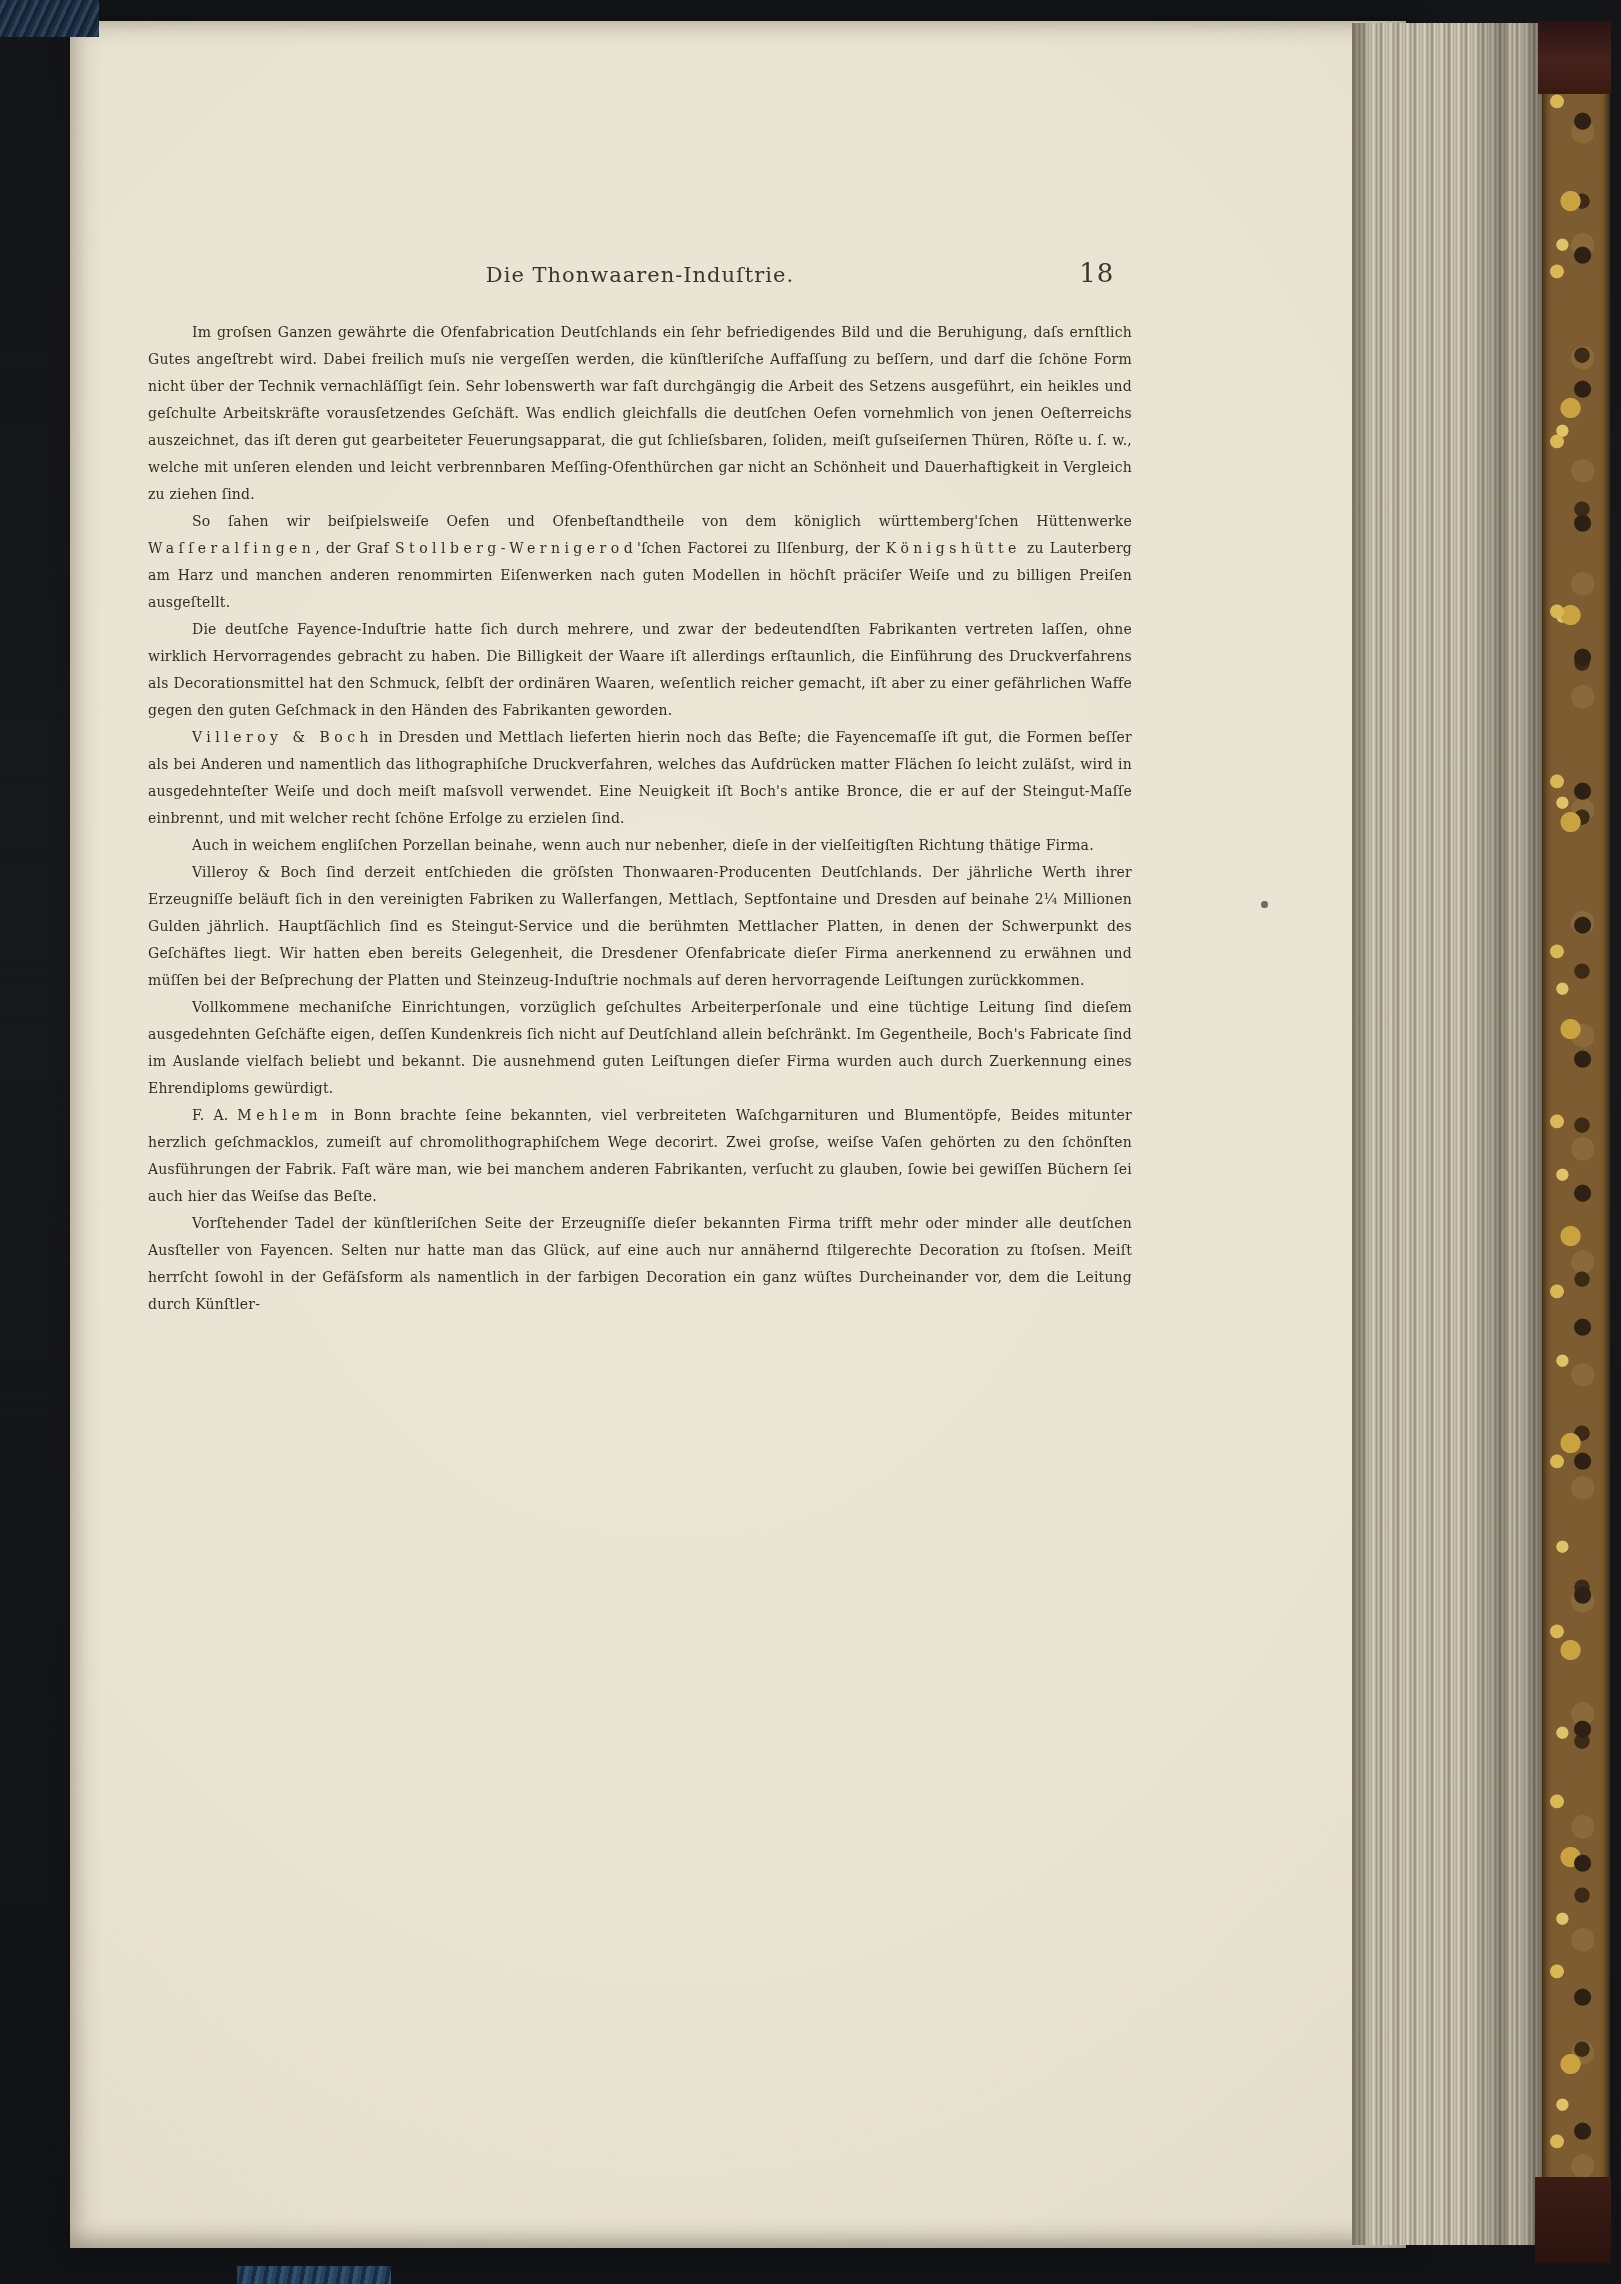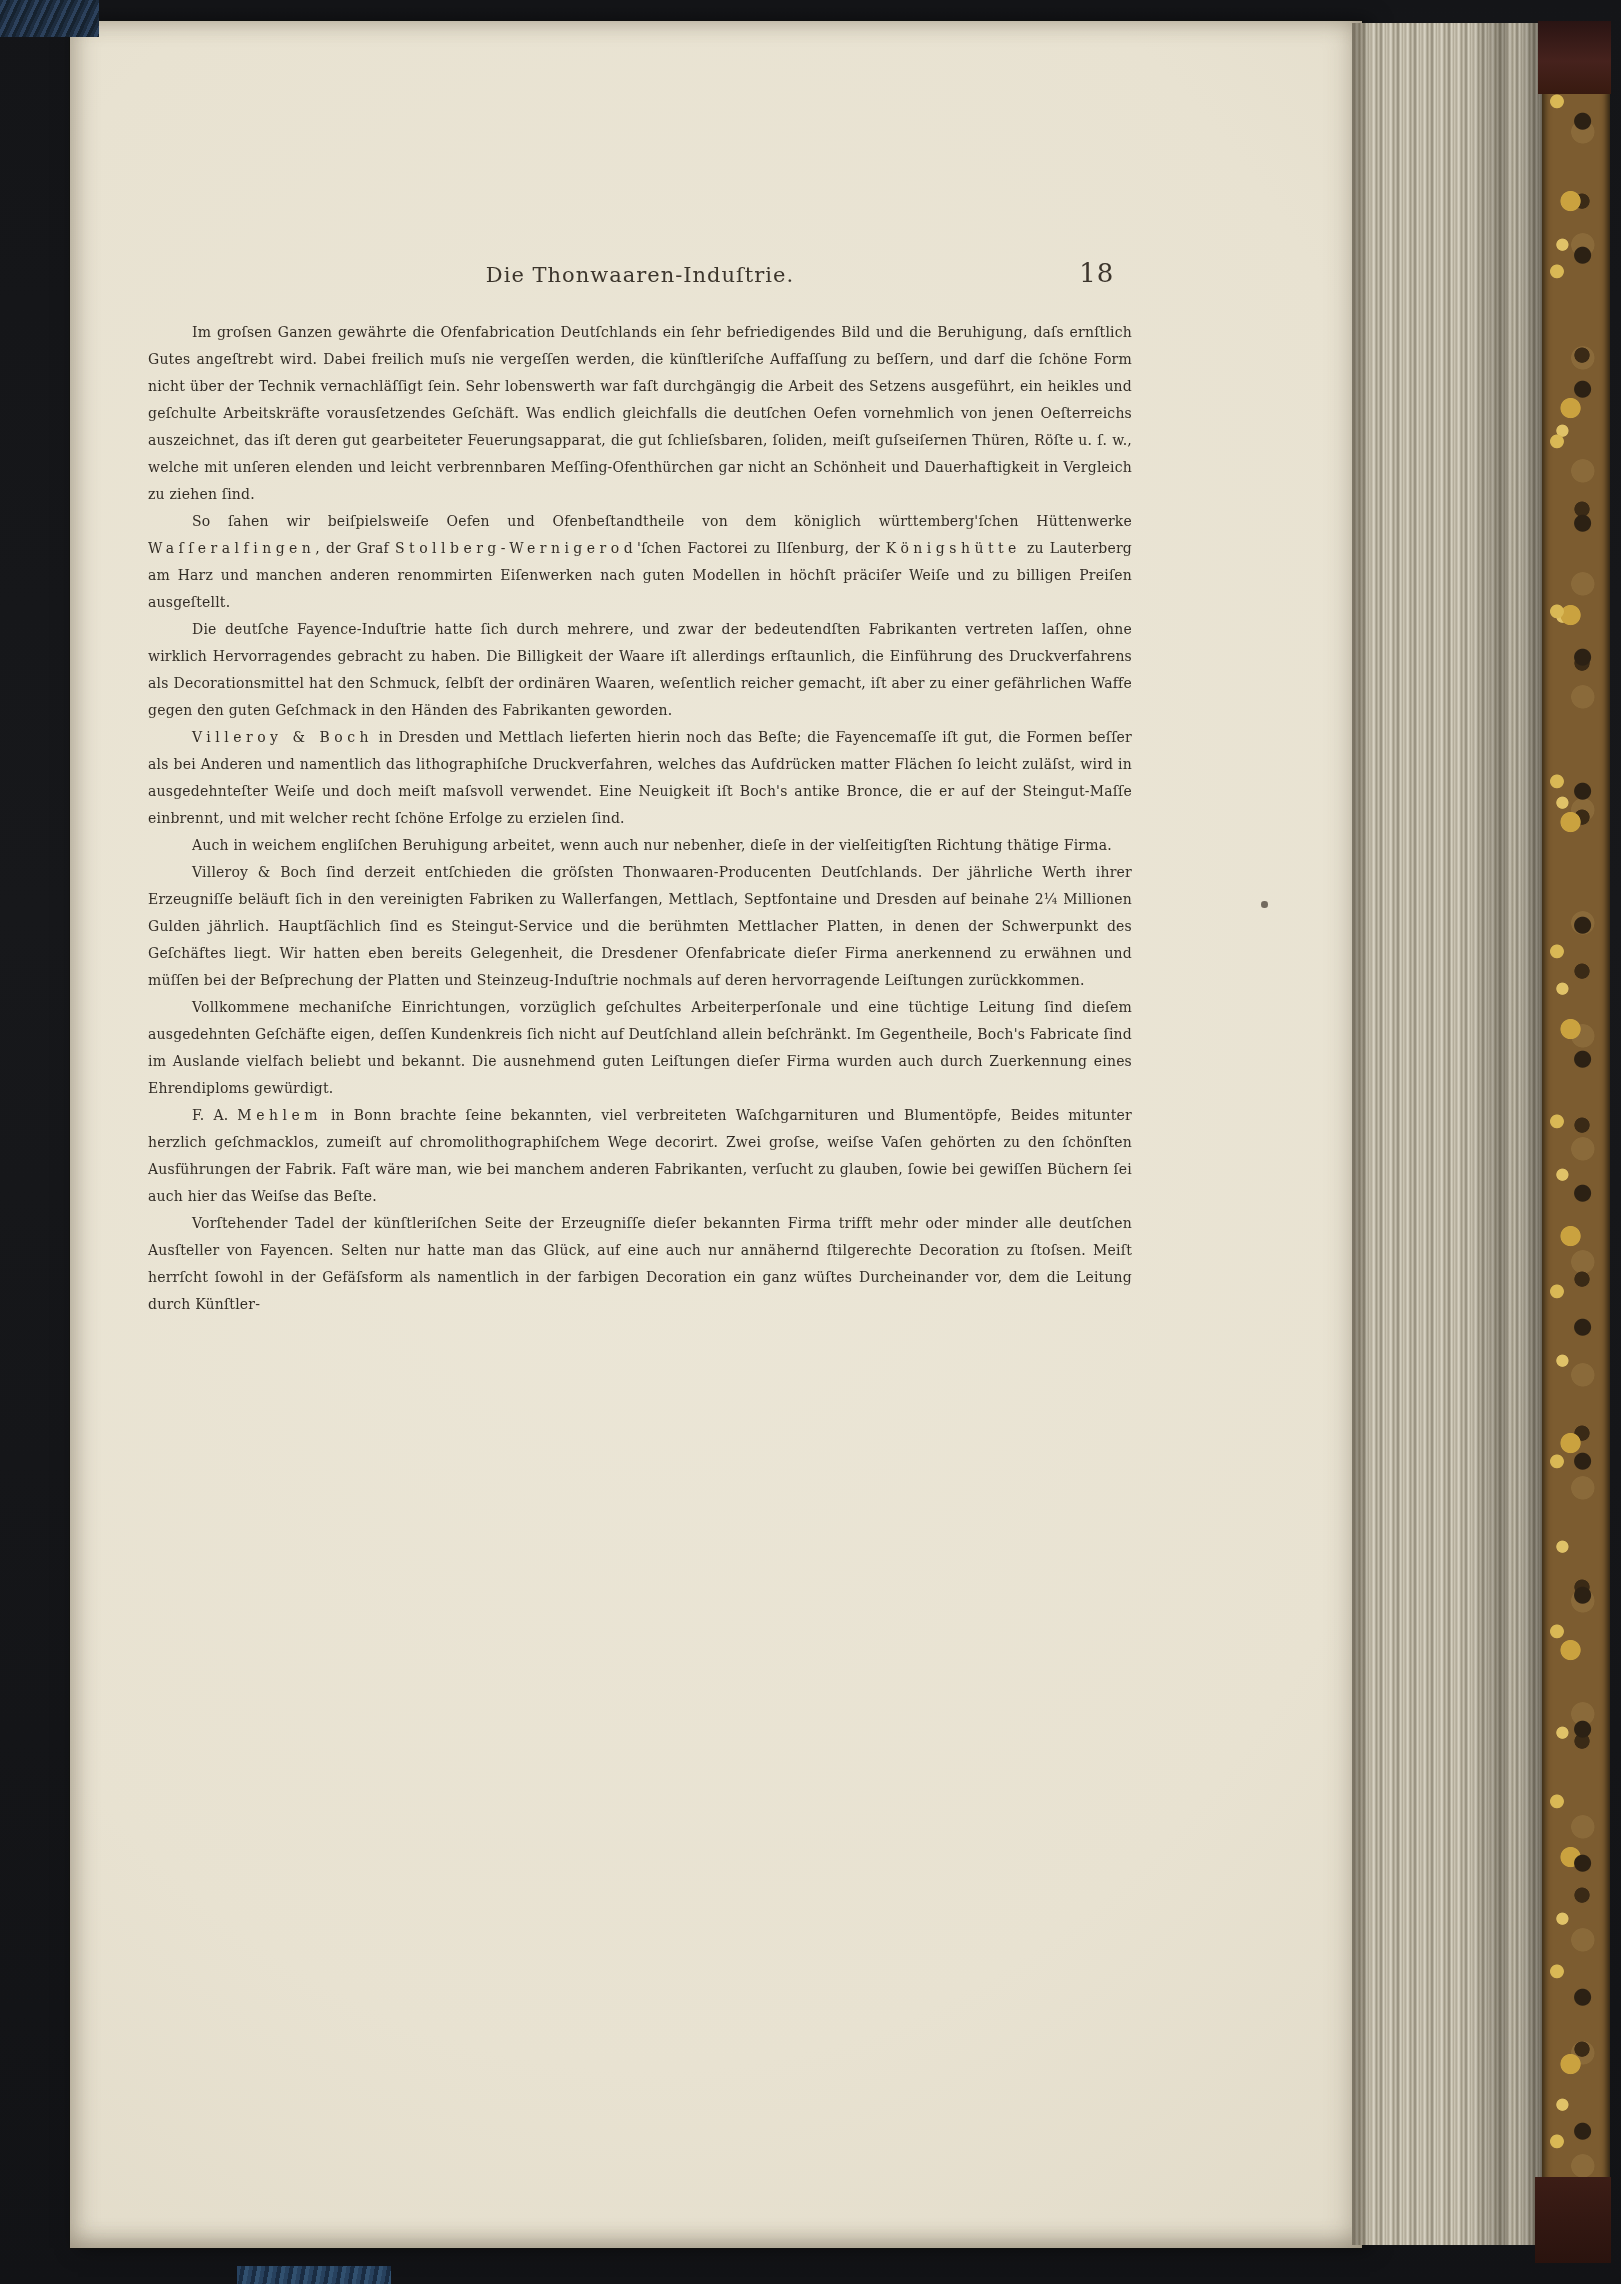--- a/index.html
+++ b/index.html
@@ -27,20 +27,21 @@
     height: 2227px;
     background:
       radial-gradient(130% 100% at 45% 42%, #ece7d8 0%, #e8e2d1 50%, #ded7c4 82%, #cdc5b0 100%);
     box-shadow:
       0 0 0 0.8px rgba(20,18,12,.55),
       inset 9.7px 0 21px rgba(80,70,52,.22),
       inset -13px 0 24px rgba(90,80,60,.28),
       inset 0 -11.3px 19.5px rgba(90,80,60,.18),
       8px 0 19.5px rgba(0,0,0,.5);
     z-index: 2;
+    padding-left: 44px;
   }
 
   
   .header {
     position: absolute;
     top: 237px;
     left: 78px;
     width: 984px;
     height: 36px;
     color: #3c352c;
@@ -178,21 +179,21 @@
     <div class="header">
       <span class="header-title">Die Thonwaaren-Induſtrie.</span>
       <span class="page-number">18</span>
     </div>
 
     <div class="body-text">
         <p class="para"><span>Im groſsen Ganzen gewährte die Ofenfabrication Deutſchlands ein ſehr befriedigendes Bild und die Beruhigung, daſs ernſtlich Gutes angeſtrebt wird. Dabei freilich muſs nie vergeſſen werden, die künſtleriſche Auffaſſung zu beſſern, und darf die ſchöne Form nicht über der Technik vernachläſſigt ſein. Sehr lobenswerth war faſt durchgängig die Arbeit des Setzens ausgeführt, ein heikles und geſchulte Arbeitskräfte vorausſetzendes Geſchäft. Was endlich gleichfalls die deutſchen Oefen vornehmlich von jenen Oeſterreichs auszeichnet, das iſt deren gut gearbeiteter Feuerungsapparat, die gut ſchlieſsbaren, ſoliden, meiſt guſseiſernen Thüren, Röſte u. ſ. w., welche mit unſeren elenden und leicht verbrennbaren Meſſing-Ofenthürchen gar nicht an Schönheit und Dauerhaftigkeit in Vergleich zu ziehen ſind.</span></p>
         <p class="para"><span>So ſahen wir beiſpielsweiſe Oefen und Ofenbeſtandtheile von dem königlich württemberg'ſchen Hüttenwerke </span><span class="sperr">Waſſeralfingen</span><span>, der Graf </span><span class="sperr">Stollberg-Wernigerod</span><span>'ſchen Factorei zu Ilſenburg, der </span><span class="sperr">Königshütte</span><span> zu Lauterberg am Harz und manchen anderen renommirten Eiſenwerken nach guten Modellen in höchſt präciſer Weiſe und zu billigen Preiſen ausgeſtellt.</span></p>
         <p class="para"><span>Die deutſche Fayence-Induſtrie hatte ſich durch mehrere, und zwar der bedeutendſten Fabrikanten vertreten laſſen, ohne wirklich Hervorragendes gebracht zu haben. Die Billigkeit der Waare iſt allerdings erſtaunlich, die Einführung des Druckverfahrens als Decorationsmittel hat den Schmuck, ſelbſt der ordinären Waaren, weſentlich reicher gemacht, iſt aber zu einer gefährlichen Waffe gegen den guten Geſchmack in den Händen des Fabrikanten geworden.</span></p>
         <p class="para"><span class="sperr">Villeroy &amp; Boch</span><span> in Dresden und Mettlach lieferten hierin noch das Beſte; die Fayencemaſſe iſt gut, die Formen beſſer als bei Anderen und namentlich das lithographiſche Druckverfahren, welches das Aufdrücken matter Flächen ſo leicht zuläſst, wird in ausgedehnteſter Weiſe und doch meiſt maſsvoll verwendet. Eine Neuigkeit iſt Boch's antike Bronce, die er auf der Steingut-Maſſe einbrennt, und mit welcher recht ſchöne Erfolge zu erzielen ſind.</span></p>
-        <p class="para"><span>Auch in weichem engliſchen Beruhigung arbeitet, wenn auch nur nebenher, dieſe in der vielſeitigſten Richtung thätige Firma.</span></p>
+        <p class="para"><span>Auch in weichem engliſchen Porzellan beinahe, wenn auch nur nebenher, dieſe in der vielſeitigſten Richtung thätige Firma.</span></p>
         <p class="para"><span>Villeroy &amp; Boch ſind derzeit entſchieden die gröſsten Thonwaaren-Producenten Deutſchlands. Der jährliche Werth ihrer Erzeugniſſe beläuft ſich in den vereinigten Fabriken zu Wallerfangen, Mettlach, Septfontaine und Dresden auf beinahe 2¼ Millionen Gulden jährlich. Hauptſächlich ſind es Steingut-Service und die berühmten Mettlacher Platten, in denen der Schwerpunkt des Geſchäftes liegt. Wir hatten eben bereits Gelegenheit, die Dresdener Ofenfabricate dieſer Firma anerkennend zu erwähnen und müſſen bei der Beſprechung der Platten und Steinzeug-Induſtrie nochmals auf deren hervorragende Leiſtungen zurückkommen.</span></p>
         <p class="para"><span>Vollkommene mechaniſche Einrichtungen, vorzüglich geſchultes Arbeiterperſonale und eine tüchtige Leitung ſind dieſem ausgedehnten Geſchäfte eigen, deſſen Kundenkreis ſich nicht auf Deutſchland allein beſchränkt. Im Gegentheile, Boch's Fabricate ſind im Auslande vielfach beliebt und bekannt. Die ausnehmend guten Leiſtungen dieſer Firma wurden auch durch Zuerkennung eines Ehrendiploms gewürdigt.</span></p>
         <p class="para"><span>F. A. </span><span class="sperr">Mehlem</span><span> in Bonn brachte ſeine bekannten, viel verbreiteten Waſchgarnituren und Blumentöpfe, Beides mitunter herzlich geſchmacklos, zumeiſt auf chromolithographiſchem Wege decorirt. Zwei groſse, weiſse Vaſen gehörten zu den ſchönſten Ausführungen der Fabrik. Faſt wäre man, wie bei manchem anderen Fabrikanten, verſucht zu glauben, ſowie bei gewiſſen Büchern ſei auch hier das Weiſse das Beſte.</span></p>
         <p class="para"><span>Vorſtehender Tadel der künſtleriſchen Seite der Erzeugniſſe dieſer bekannten Firma trifft mehr oder minder alle deutſchen Ausſteller von Fayencen. Selten nur hatte man das Glück, auf eine auch nur annähernd ſtilgerechte Decoration zu ſtoſsen. Meiſt herrſcht ſowohl in der Gefäſsform als namentlich in der farbigen Decoration ein ganz wüſtes Durcheinander vor, dem die Leitung durch Künſtler-</span></p>
       </div>
 
     <div class="speck"></div>
   </div>
 
   <div class="page-stack"></div>

